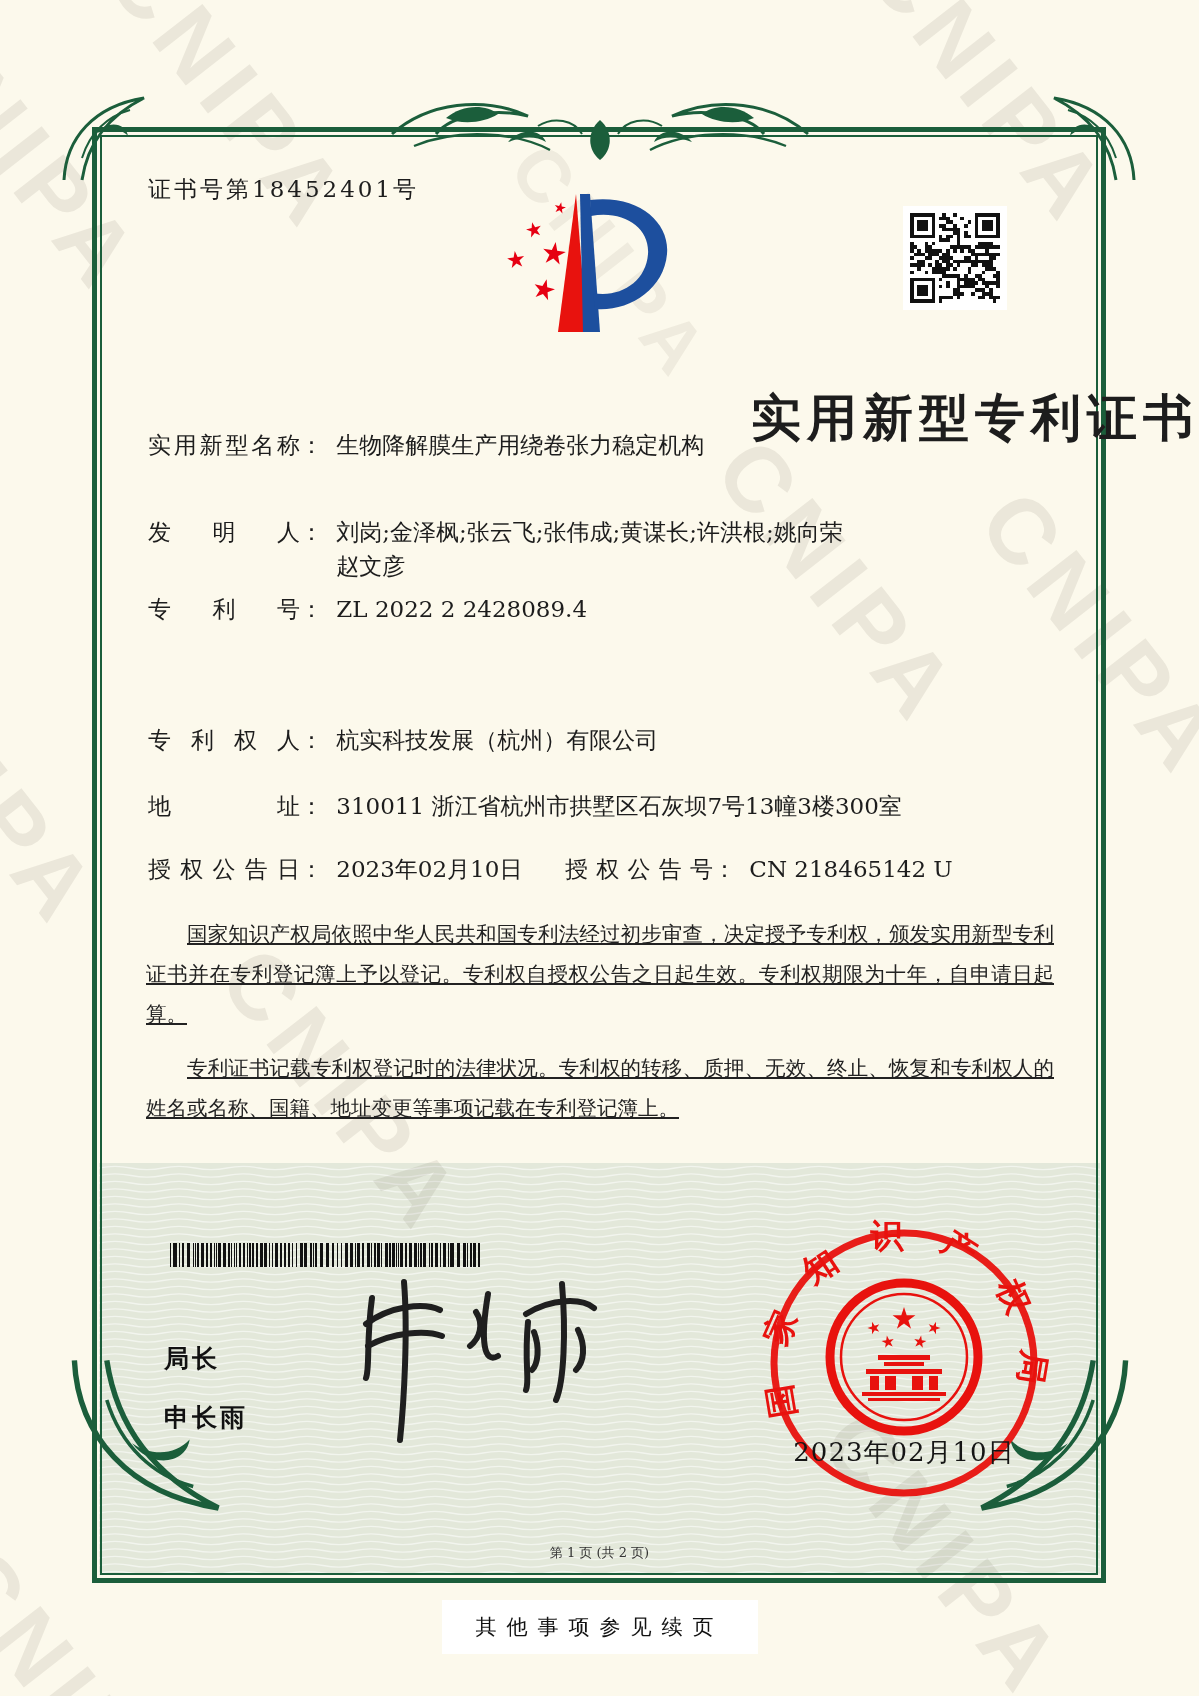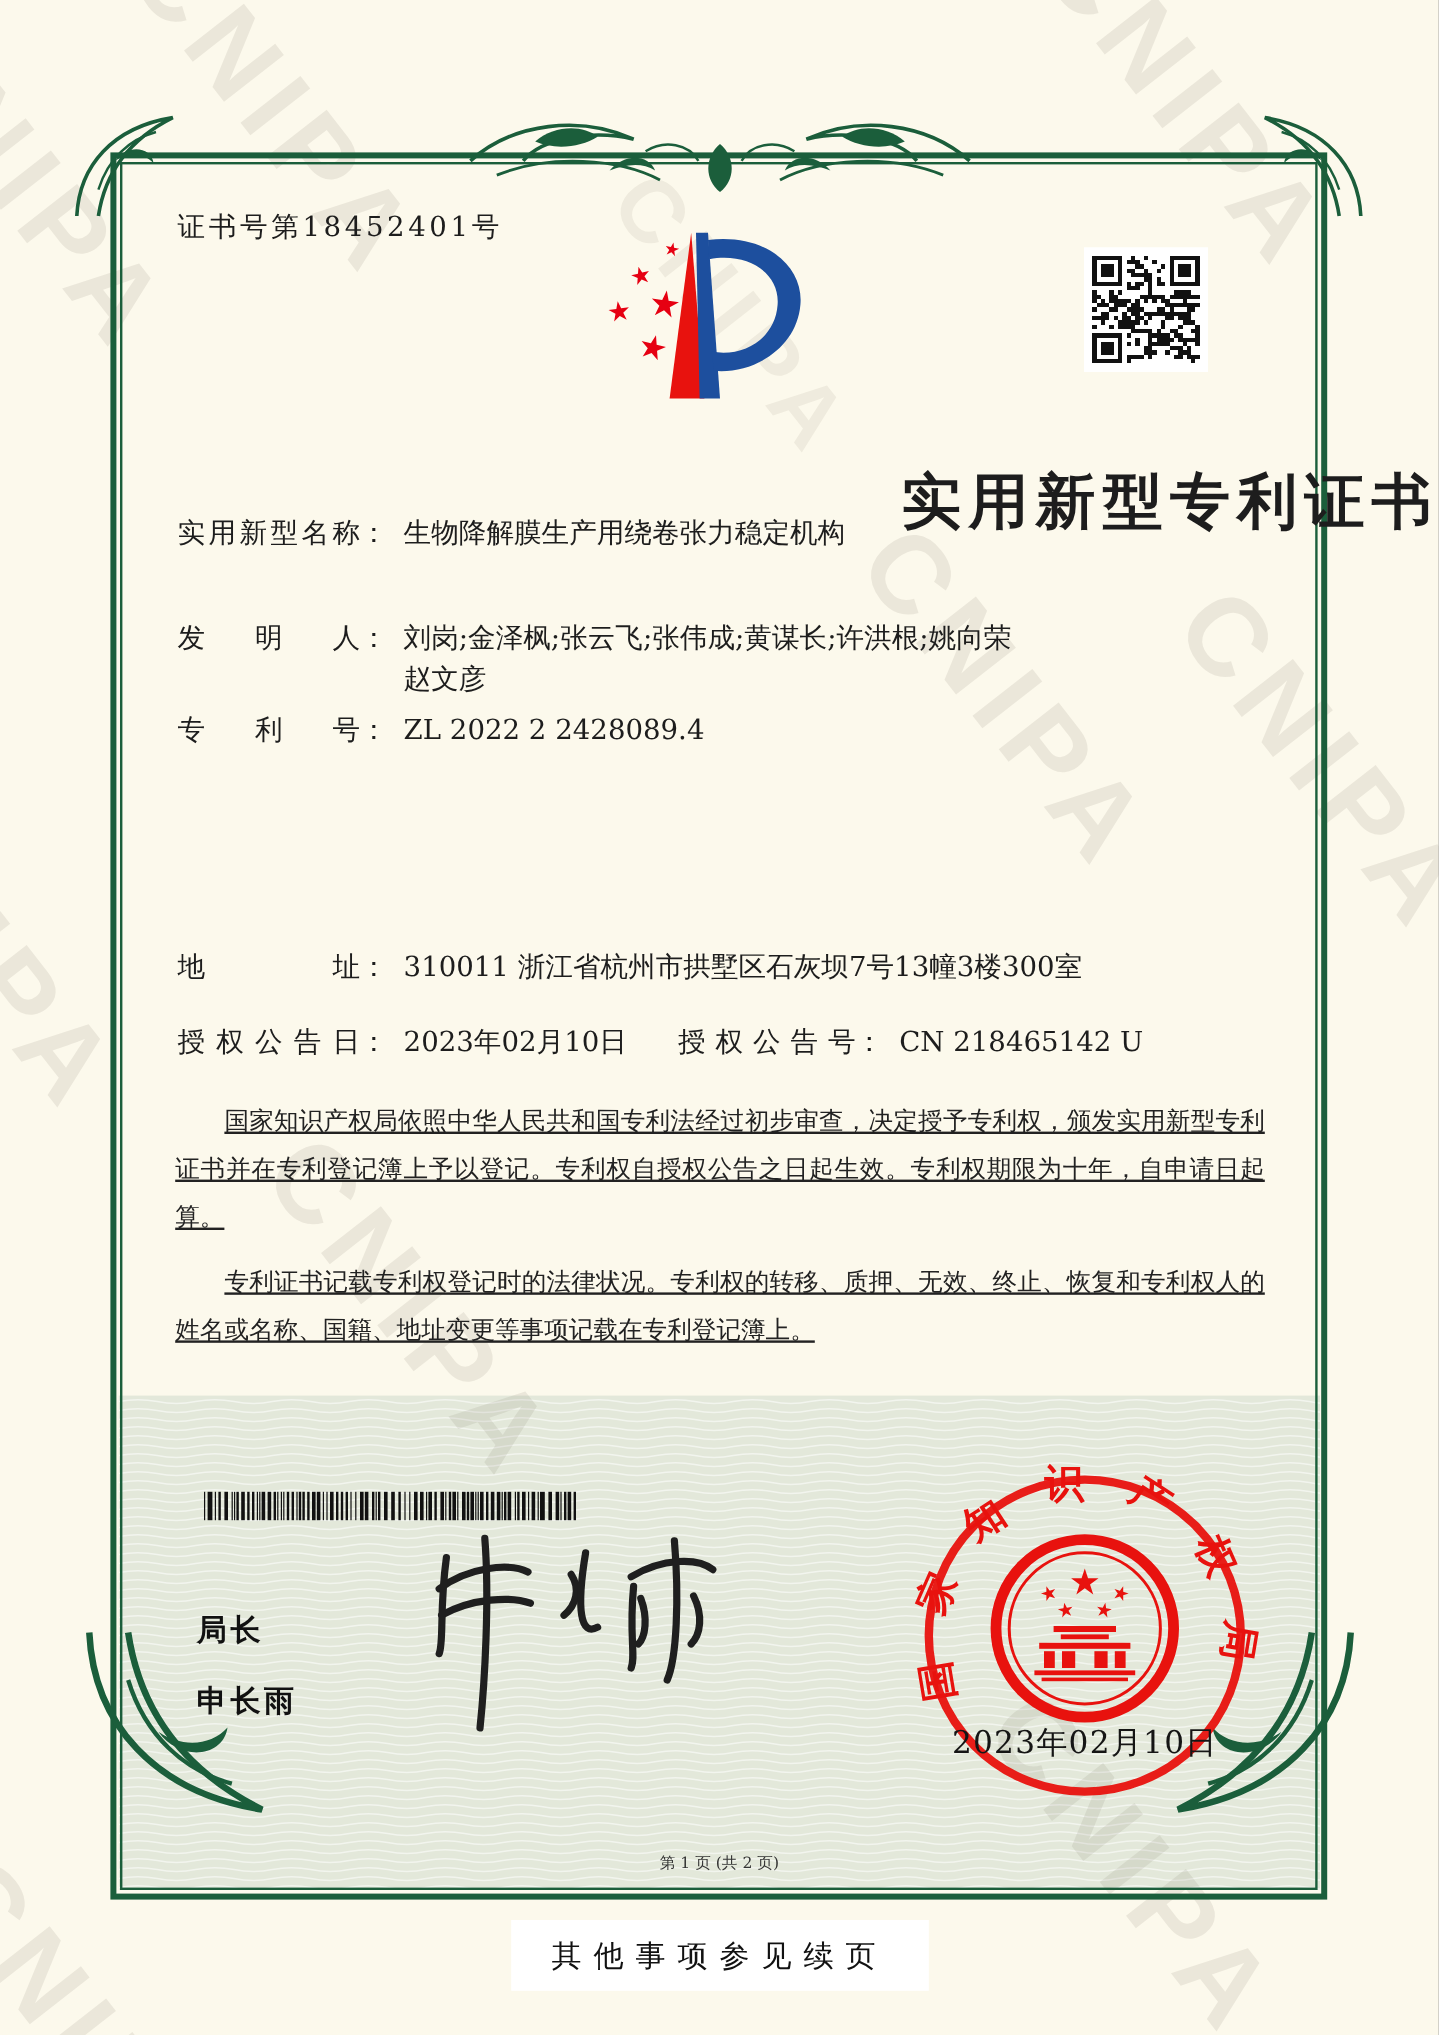--- a/index.html
+++ b/index.html
@@ -38,21 +38,21 @@
   .grp2 .lab{width:148px;}
   .paras{position:absolute;left:146px;top:914px;width:908px;}
   .paras p{margin:0 0 14px 0;font-size:20.5px;line-height:40px;text-align:justify;text-indent:2em;color:#222;text-decoration:underline;}
   .barcode{position:absolute;left:170px;top:1243px;}
   .officer{position:absolute;left:164px;top:1342px;font-family:"Liberation Sans",sans-serif;font-weight:700;font-size:25px;color:#111;}
   .officer div{margin-bottom:26px;letter-spacing:3px;}
   .signature{position:absolute;left:338px;top:1272px;}
   .seal{position:absolute;left:751px;top:1210px;}
   .pagefoot{position:absolute;left:0;top:1544px;width:100%;text-align:center;font-size:13px;color:#333;z-index:5;}
   .contnote{position:absolute;left:50%;top:1600px;transform:translateX(-50%);background:#ffffff;
-    padding:13px 34px;font-size:25px;letter-spacing:10px;color:#111;z-index:5;white-space:nowrap;}
+    padding:13px 34px;font-size:21px;letter-spacing:10px;color:#111;z-index:5;white-space:nowrap;}
 </style>
 </head>
 <body>
 
 <div id="page">
 
   <div class="wavepanel">
     <svg id="waves" width="1001" height="412">
         <path d="M0 5.0 q16 -3.2 32 0 q16 3.2 32 0 q16 -3.2 32 0 q16 3.2 32 0 q16 -3.2 32 0 q16 3.2 32 0 q16 -3.2 32 0 q16 3.2 32 0 q16 -3.2 32 0 q16 3.2 32 0 q16 -3.2 32 0 q16 3.2 32 0 q16 -3.2 32 0 q16 3.2 32 0 q16 -3.2 32 0 q16 3.2 32 0 q16 -3.2 32 0 q16 3.2 32 0 q16 -3.2 32 0 q16 3.2 32 0 q16 -3.2 32 0 q16 3.2 32 0 q16 -3.2 32 0 q16 3.2 32 0 q16 -3.2 32 0 q16 3.2 32 0 q16 -3.2 32 0 q16 3.2 32 0 q16 -3.2 32 0 q16 3.2 32 0 q16 -3.2 32 0 q16 3.2 32 0" fill="none" stroke="#ffffff" stroke-opacity="0.55" stroke-width="1.3"></path>
         <path d="M0 12.5 q16 -3.2 32 0 q16 3.2 32 0 q16 -3.2 32 0 q16 3.2 32 0 q16 -3.2 32 0 q16 3.2 32 0 q16 -3.2 32 0 q16 3.2 32 0 q16 -3.2 32 0 q16 3.2 32 0 q16 -3.2 32 0 q16 3.2 32 0 q16 -3.2 32 0 q16 3.2 32 0 q16 -3.2 32 0 q16 3.2 32 0 q16 -3.2 32 0 q16 3.2 32 0 q16 -3.2 32 0 q16 3.2 32 0 q16 -3.2 32 0 q16 3.2 32 0 q16 -3.2 32 0 q16 3.2 32 0 q16 -3.2 32 0 q16 3.2 32 0 q16 -3.2 32 0 q16 3.2 32 0 q16 -3.2 32 0 q16 3.2 32 0 q16 -3.2 32 0 q16 3.2 32 0" fill="none" stroke="#ffffff" stroke-opacity="0.55" stroke-width="1.3"></path>
@@ -513,20 +513,24 @@
         <span class="v2">赵文彦</span>
       </span>
     </div>
 
     <div class="row" style="top:592px">
       <span class="lab">专利号</span><span class="col">：</span>
       <span class="val">ZL 2022 2 2428089.4</span>
     </div>
 
 
+    <div class="row" style="top:723px">
+      <span class="lab">专利权人</span><span class="col">：</span>
+      <span class="val">杭实科技发展（杭州）有限公司</span>
+    </div>
 
     <div class="row" style="top:789px">
       <span class="lab">地址</span><span class="col">：</span>
       <span class="val">310011 浙江省杭州市拱墅区石灰坝7号13幢3楼300室</span>
     </div>
 
     <div class="row" style="top:852px;width:905px">
       <span class="lab">授权公告日</span><span class="col">：</span>
       <span class="val">2023年02月10日</span>
       <span class="grp2">

